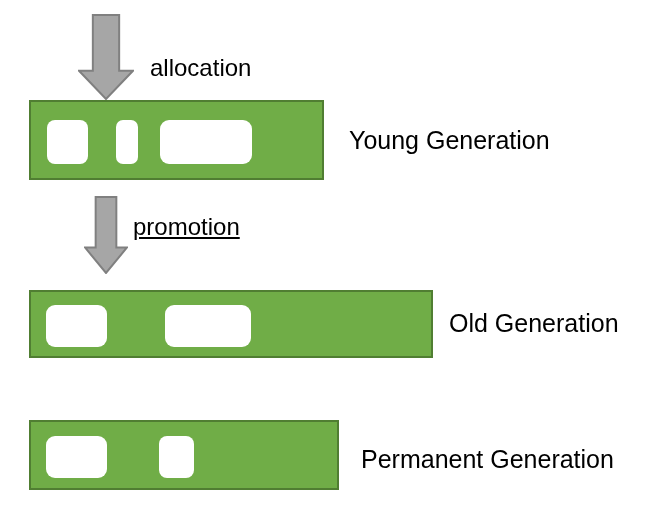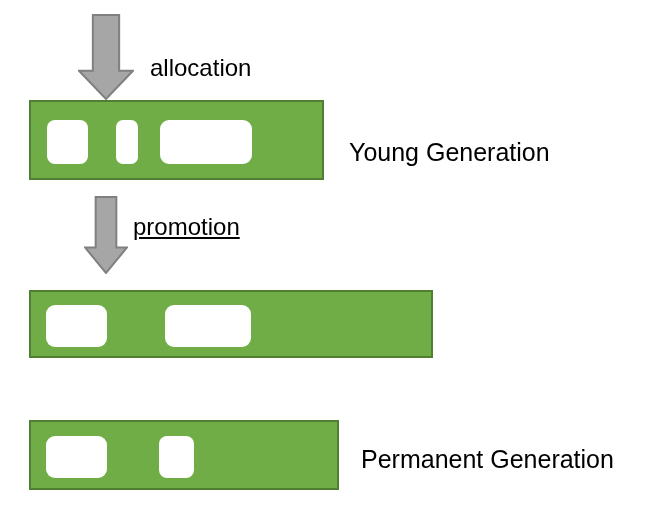--- a/index.html
+++ b/index.html
@@ -66,23 +66,24 @@
       <svg viewBox="0 0 44 78" preserveAspectRatio="none">
         <polygon points="11.66,1 32.34,1 32.34,51.480000000000004 43,51.480000000000004 22,77 1,51.480000000000004 11.66,51.480000000000004" fill="#a6a6a6" stroke="#808080" stroke-width="2" stroke-linejoin="miter"></polygon>
       </svg>
     </div>
     <div class="flow-label" style="left: 125px; top: 215px; text-decoration: underline;">promotion</div>
     <div class="mem-bar" style="left: 21px; top: 100px; width: 295px; height: 80px; background: rgb(112, 173, 71); border-color: rgb(80, 126, 50);">
       <div class="mem-block" style="left: 16px; top: 18px; width: 41px; height: 44px; border-radius: 8px; background: rgb(255, 255, 255);"></div>
       <div class="mem-block" style="left: 85px; top: 18px; width: 22px; height: 44px; border-radius: 7px; background: rgb(255, 255, 255);"></div>
       <div class="mem-block" style="left: 129px; top: 18px; width: 92px; height: 44px; border-radius: 9px; background: rgb(255, 255, 255);"></div>
     </div>
-    <div class="gen-label" style="left: 341px; top: 140px;">Young Generation</div>
+    <div class="gen-label" style="left: 341px; top: 128px;">Young Generation</div>
     <div class="mem-bar" style="left: 21px; top: 290px; width: 404px; height: 68px; background: rgb(112, 173, 71); border-color: rgb(80, 126, 50);">
       <div class="mem-block" style="left: 15px; top: 13px; width: 61px; height: 42px; border-radius: 9px; background: rgb(255, 255, 255);"></div>
       <div class="mem-block" style="left: 134px; top: 13px; width: 86px; height: 42px; border-radius: 9px; background: rgb(255, 255, 255);"></div>
     </div>
+    <div class="gen-label" style="left: 441px; top: 311px;">Old Generation</div>
     <div class="mem-bar" style="left: 21px; top: 420px; width: 310px; height: 70px; background: rgb(112, 173, 71); border-color: rgb(80, 126, 50);">
       <div class="mem-block" style="left: 15px; top: 14px; width: 61px; height: 42px; border-radius: 9px; background: rgb(255, 255, 255);"></div>
       <div class="mem-block" style="left: 128px; top: 14px; width: 35px; height: 42px; border-radius: 8px; background: rgb(255, 255, 255);"></div>
     </div>
     <div class="gen-label" style="left: 353px; top: 447px;">Permanent Generation</div>
   </div>
 
 </body></html>

